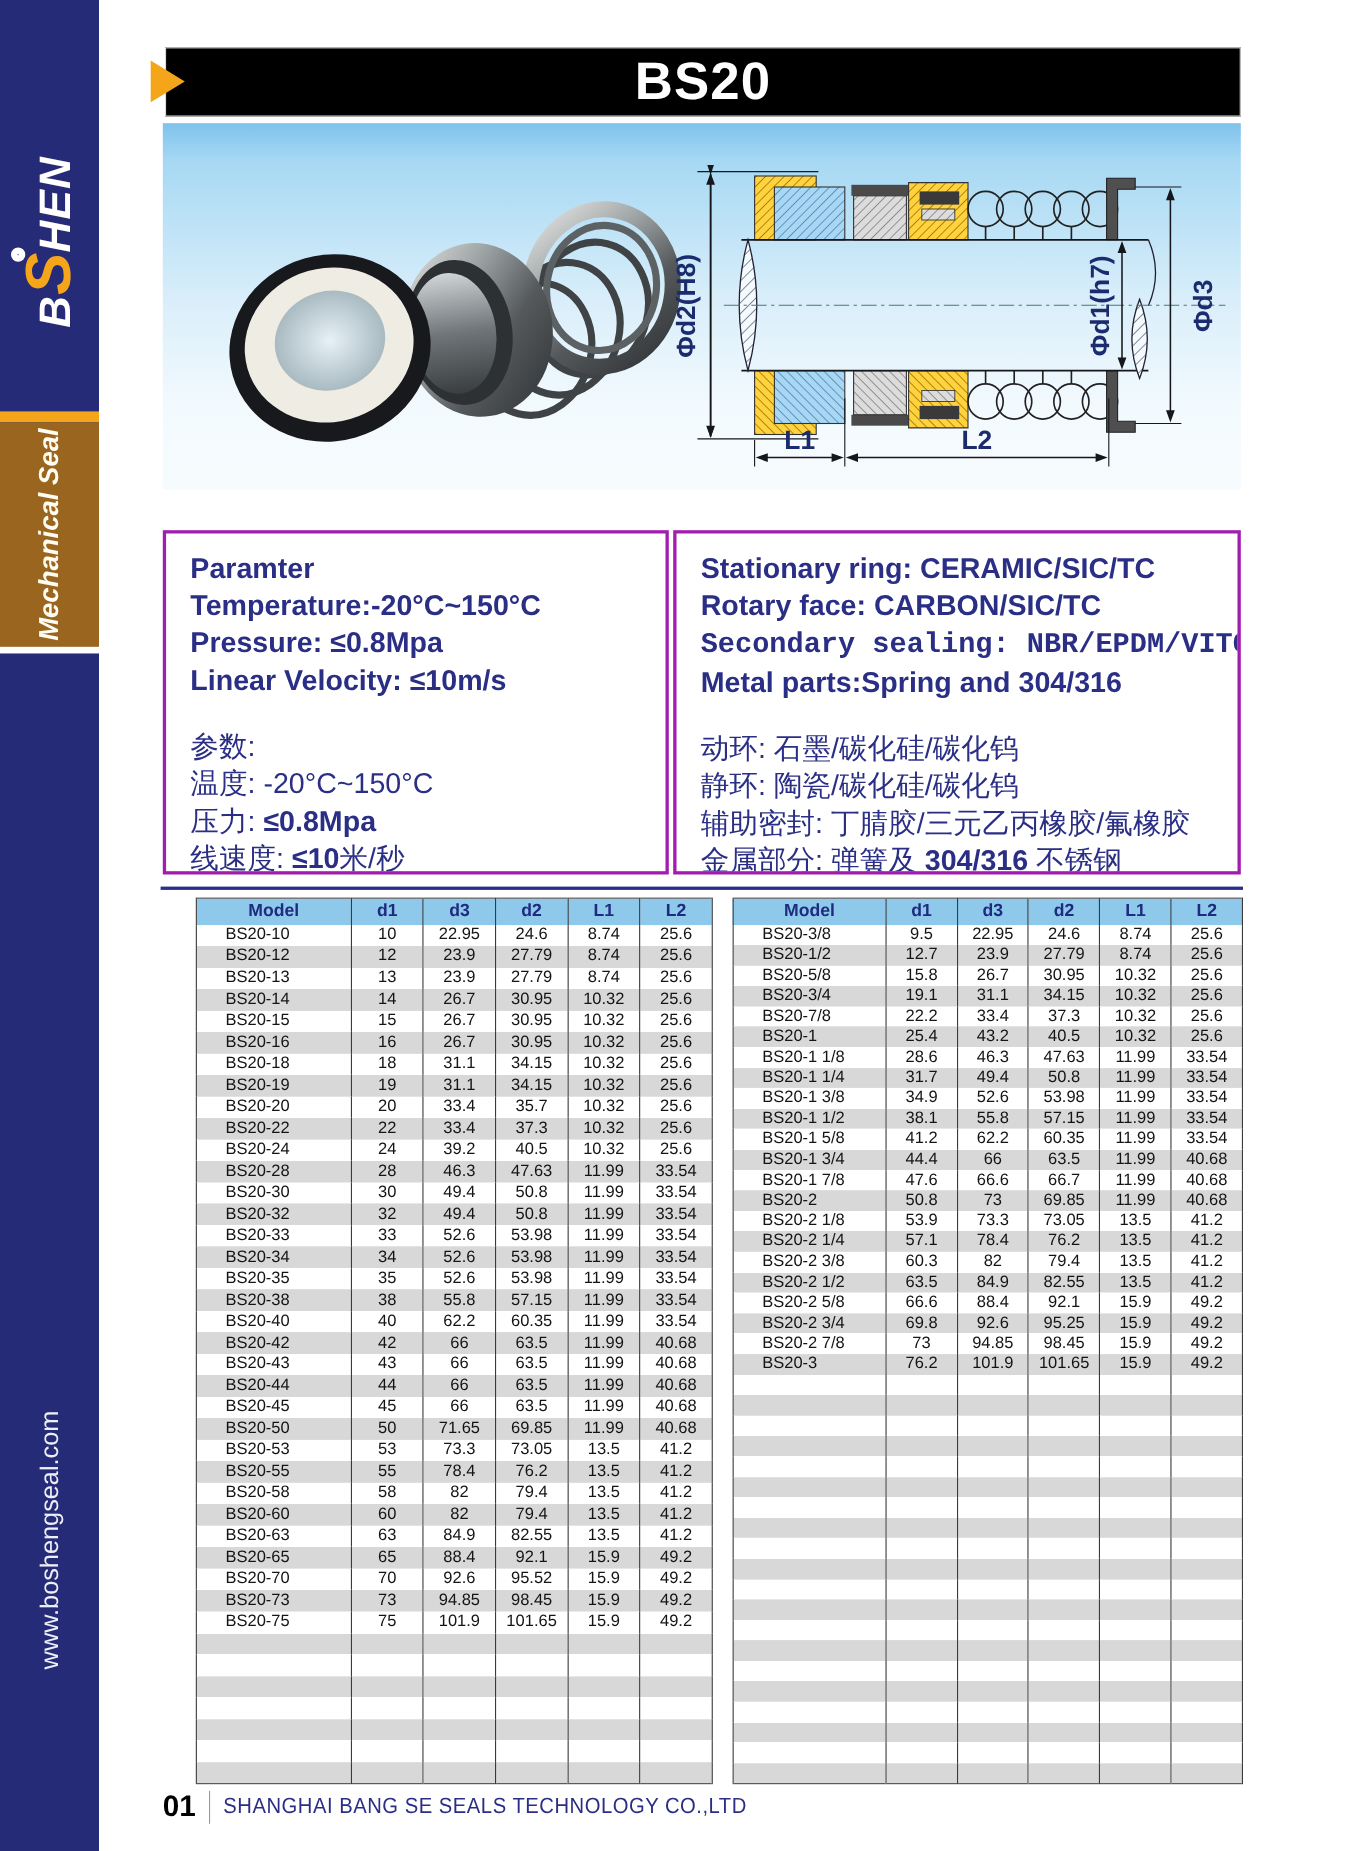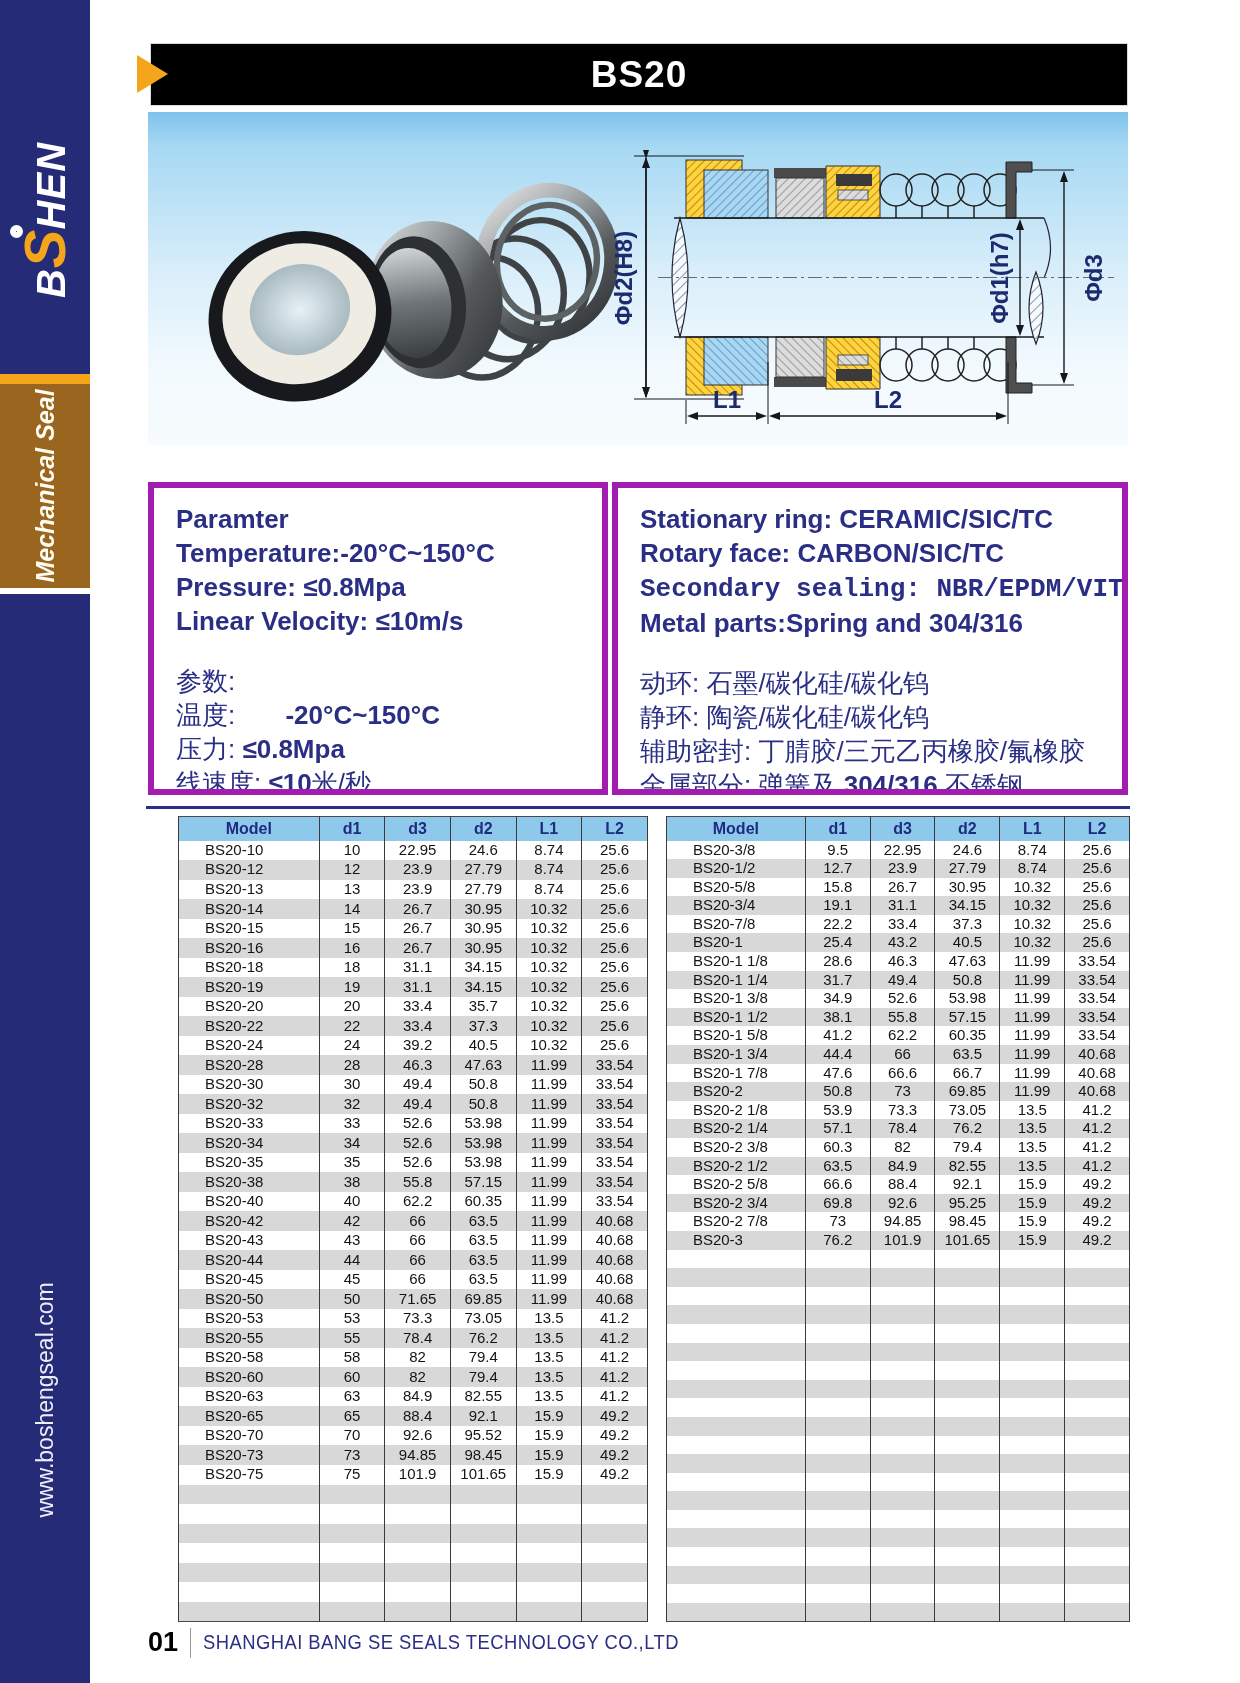--- a/index.html
+++ b/index.html
@@ -22,37 +22,37 @@
                  background:#9A651E; border-bottom:6px solid #fff; }
   .tagline-rot { position:absolute; left:50%; top:50%; transform:translate(-50%,-50%) rotate(-90deg);
                  white-space:nowrap; font-style:italic; font-weight:bold; font-size:25px; color:#FFFDF2; }
   .site-wrap { position:absolute; left:0; top:1245px; width:90px; height:310px; }
   .site-rot { position:absolute; left:50%; top:50%; transform:translate(-50%,-50%) rotate(-90deg);
               white-space:nowrap; font-size:23px; color:#EDEFF8; }
 
   
   .title-bar { position:absolute; left:150px; top:43px; width:978px; height:63px; background:#000;
                display:flex; align-items:center; justify-content:center; border:1px solid #d9d9d9; }
-  .title-bar h1 { color:#fff; font-size:37px; font-weight:bold; letter-spacing:1px; }
+  .title-bar h1 { color:#fff; font-size:48px; font-weight:bold; letter-spacing:1px; }
   .title-arrow { position:absolute; left:137px; top:55px; width:0; height:0;
                  border-top:19px solid transparent; border-bottom:19px solid transparent;
                  border-left:31px solid #F5A519; }
 
   
   .stage { position:absolute; left:148px; top:112px; width:980px; height:333px;
            background:linear-gradient(180deg,#7EC2EC 0%,#A6D8F3 10%,#D9EEFA 48%,#F3FAFE 78%,#F6FBFD 100%); }
   .photo-svg { position:absolute; left:14px; top:8px; }
   .draw-svg  { position:absolute; right:0px; top:0px; }
   .dim-label { font-weight:bold; fill:#1C2B6E; font-size:24px; font-family:"Liberation Sans",sans-serif; }
   .dim-line  { stroke:#15171c; stroke-width:1.4; }
   .ext-line  { stroke:#15171c; stroke-width:1; }
 
   
   .params { position:absolute; left:148px; top:482px; width:980px; height:313px; display:flex; gap:4px; }
-  .param-box { border:6px solid #a21caf; background:#fff; padding:14px 0 0 22px; overflow:hidden; }
+  .param-box { border:3px solid #a21caf; background:#fff; padding:14px 0 0 22px; overflow:hidden; }
   .param-box.pl { width:460px; } .param-box.pr { flex:1; }
   .p-line { font-size:26px; line-height:34px; color:#2A2F85; white-space:nowrap;
             font-family:"Liberation Sans","DejaVu Sans",sans-serif; }
   .p-gap { height:26px; }
 
   
   .tables { position:absolute; left:146px; top:806px; width:984px; }
   .rule { height:3px; background:#2B2F8C; margin-bottom:7px; }
   .twrap { display:flex; gap:18px;padding-left:32px; }
   table { border-collapse:collapse; table-layout:fixed; border:1px solid #4a4a4a; }
@@ -235,21 +235,21 @@
 </div>
 
 <div class="params">
   <div class="param-box pl">
     <div class="p-line"><span style="font-weight: bold;">Paramter</span></div>
     <div class="p-line"><span style="font-weight: bold;">Temperature:-20°C~150°C</span></div>
     <div class="p-line"><span style="font-weight: bold;">Pressure: ≤0.8Mpa</span></div>
     <div class="p-line"><span style="font-weight: bold;">Linear Velocity: ≤10m/s</span></div>
     <div class="p-gap"></div>
     <div class="p-line"><span style="font-weight: normal;">参数:</span></div>
-    <div class="p-line"><span style="font-weight: normal;">温度: </span><span style="font-weight: bold; margin-left: 43px;">-20°C~150°C</span></div>
+    <div class="p-line"><span style="font-weight: normal;">温度: </span><span style="font-weight: normal;">-20°C~150°C</span></div>
     <div class="p-line"><span style="font-weight: normal;">压力: </span><span style="font-weight: bold;">≤0.8Mpa</span></div>
     <div class="p-line"><span style="font-weight: normal;">线速度: </span><span style="font-weight: bold;">≤10</span><span style="font-weight: normal;">米/秒</span></div>
   </div>
   <div class="param-box pr">
     <div class="p-line"><span style="font-weight: bold;">Stationary ring: CERAMIC/SIC/TC</span></div>
     <div class="p-line"><span style="font-weight: bold;">Rotary face: CARBON/SIC/TC</span></div>
     <div class="p-line"><span style="font-weight: bold; font-family: Liberation Mono, monospace;">Secondary sealing: NBR/EPDM/VITON</span></div>
     <div class="p-line"><span style="font-weight: bold;">Metal parts:Spring and 304/316</span></div>
     <div class="p-gap"></div>
     <div class="p-line"><span style="font-weight: normal;">动环: 石墨/碳化硅/碳化钨</span></div>

